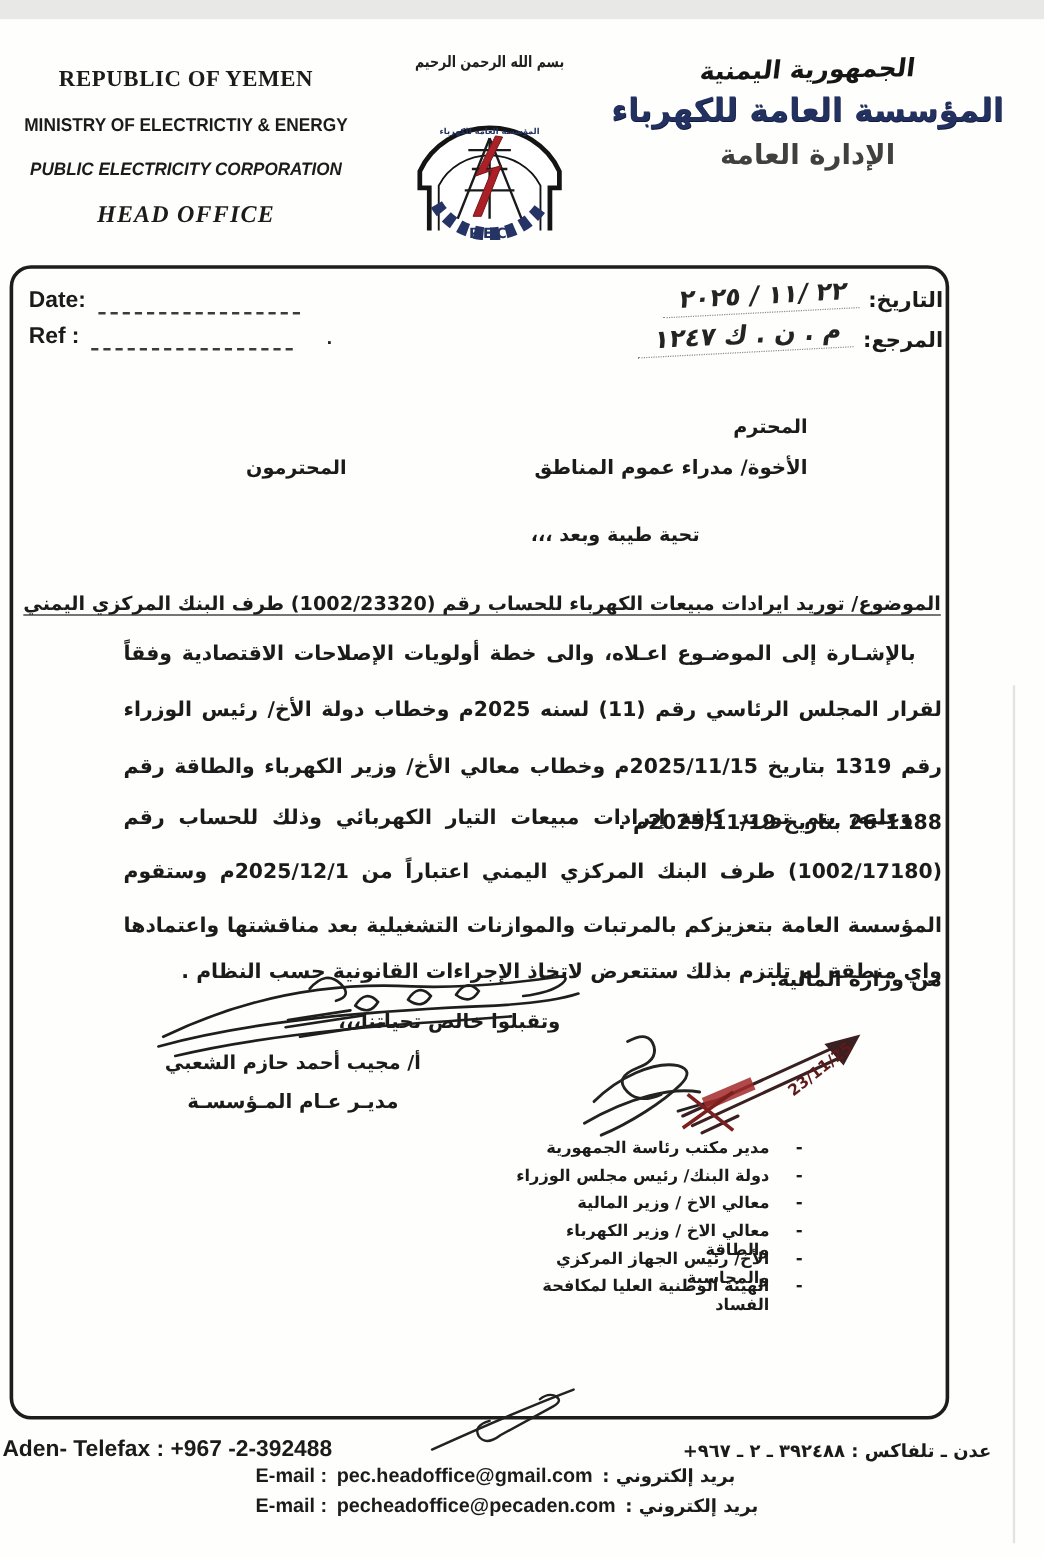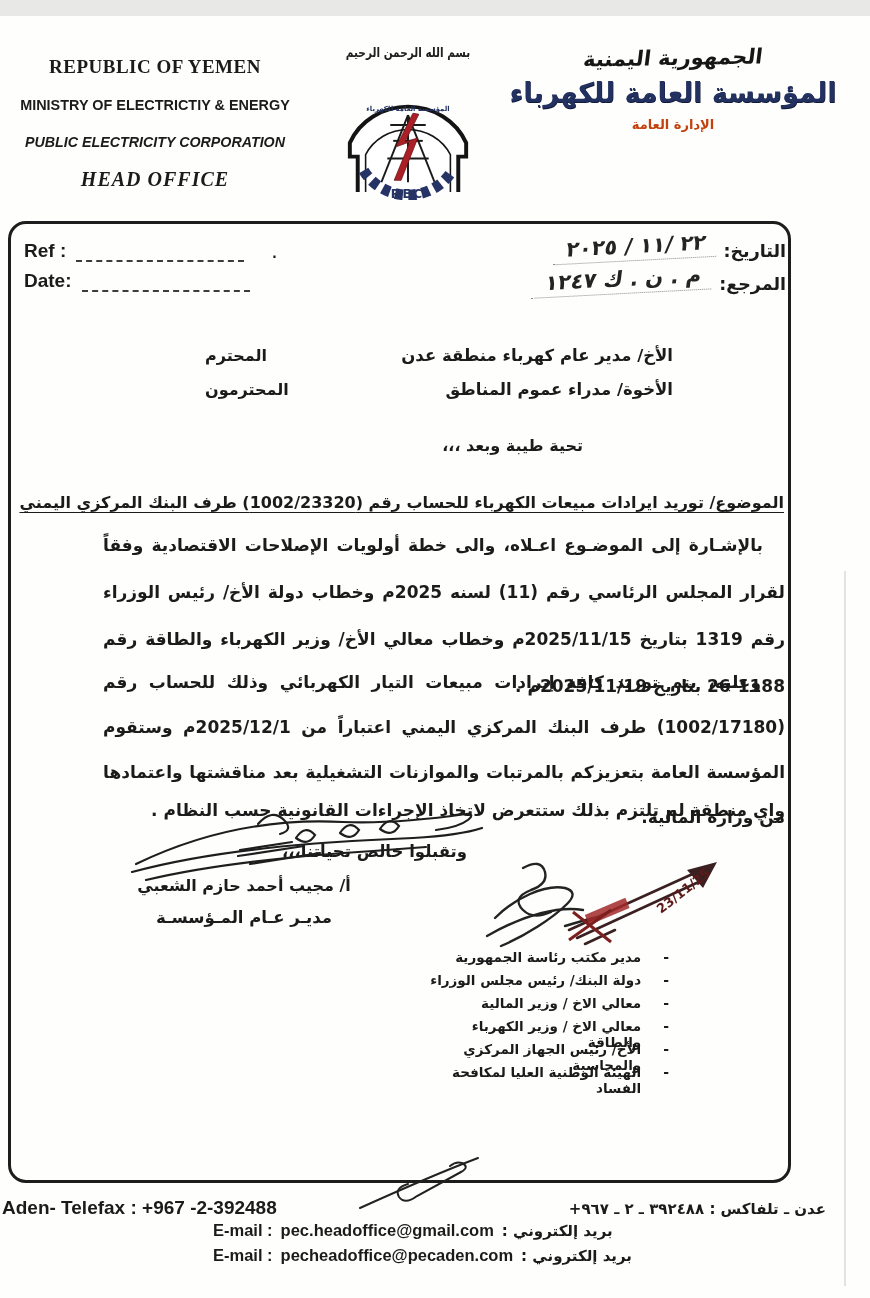--- a/index.html
+++ b/index.html
@@ -14,21 +14,21 @@
   .hdr-en .l1 { font-family:"Liberation Serif", serif; font-weight:bold; font-size:19px; letter-spacing:.5px; }
   .hdr-en .l2 { font-family:"Liberation Sans", sans-serif; font-weight:bold; font-size:15.5px; margin-top:18px; transform:scaleX(.93); }
   .hdr-en .l3 { font-family:"Liberation Sans", sans-serif; font-weight:bold; font-style:italic; font-size:15px; margin-top:19px; transform:scaleX(.95); }
   .hdr-en .l4 { font-family:"Liberation Serif", serif; font-weight:bold; font-style:italic; font-size:20px; margin-top:18px; letter-spacing:1px; }
   .logo-wrap { position:absolute; left:338px; top:30px; width:140px; text-align:center; }
   .bismillah { font-size:10.5px; font-weight:bold; color:#202020; transform:scaleY(1.25); margin-bottom:4px; white-space:nowrap; }
   .hdr-ar { position:absolute; right:6px; top:30px; width:382px; text-align:center; direction:rtl; }
   .hdr-ar .a1 { font-size:21px; font-weight:bold; transform:skewX(-8deg) rotate(-1deg); color:#161616; }
   .hdr-ar .a2 { font-size:30px; font-weight:bold; color:#a8232b; margin-top:7px; text-shadow:.5px .5px 0 #5c1115; }
   .hdr-ar .a3 { font-size:27px; font-weight:bold; color:#22315f; margin-top:7px; text-shadow:.5px .5px 0 #10193a; }
-  .hdr-ar .a4 { font-size:13px; font-weight:bold; color:#c2410c; margin-top:9px; }
+  .hdr-ar .a4 { font-size:23px; font-weight:bold; color:#404040; margin-top:9px; }
   
   .frame { position:absolute; left:8px; top:205px; width:783px; height:962px;
            border:3px solid #1d1d1d; border-radius:18px; }
   
   .dr-en { position:absolute; left:24px; top:216px; font-family:"Liberation Sans", sans-serif; }
   .dr-en .row { display:flex; align-items:flex-end; height:30px; }
   .dr-en .lbl { font-weight:bold; font-size:19px; margin-right:10px; }
   .dash { display:inline-block; width:168px; height:12px; border-bottom:2.5px dashed #3c3c3c; }
   .dot-after { font-weight:bold; margin-left:28px; }
   .dr-ar { position:absolute; right:84px; top:212px; direction:rtl; }
@@ -112,44 +112,43 @@
   <div class="hdr-ar">
     <div class="a1">الجمهورية اليمنية</div>
     <div class="a3">المؤسسة العامة للكهرباء</div>
     <div class="a4">الإدارة العامة</div>
   </div>
 
   <div class="frame"></div>
 
   <div class="dr-en">
     <div class="row">
+      <span class="lbl">Date:</span>
+      <span class="dash"></span>
+    </div>
+    <div class="row">
       <span class="lbl">Ref  :</span>
       <span class="dash"></span>
       <span class="dot-after">.</span>
     </div>
-    <div class="row">
-      <span class="lbl">Date:</span>
-      <span class="dash"></span>
-    </div>
   </div>
 
   <div class="dr-ar">
     <div class="row">
       <span class="lbl">التاريخ:</span>
       <span class="hand">٢٢ /١١ / ٢٠٢٥</span>
     </div>
     <div class="row">
       <span class="lbl">المرجع:</span>
       <span class="hand">م . ن . ك    ١٢٤٧</span>
     </div>
   </div>
 
   <div class="recips">
     <div class="row">
-      <span class="to">الأخ/ مدير عام كهرباء منطقة عدن</span>
       <span class="hon">المحترم</span>
     </div>
     <div class="row">
       <span class="to">الأخوة/ مدراء عموم المناطق</span>
       <span class="hon">المحترمون</span>
     </div>
   </div>
 
   <div class="greeting">تحية طيبة وبعد ،،،</div>
 

